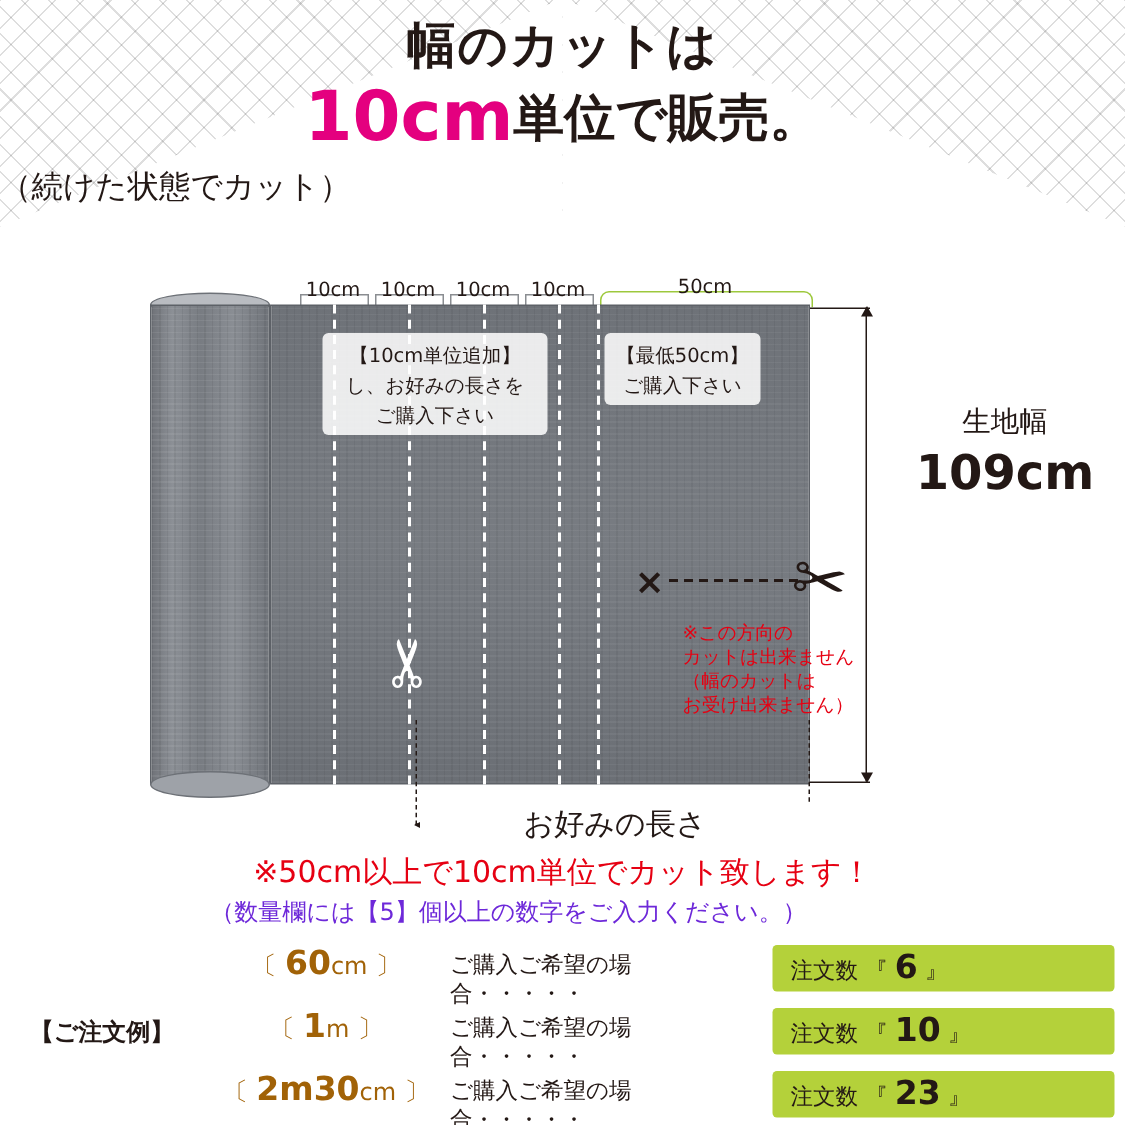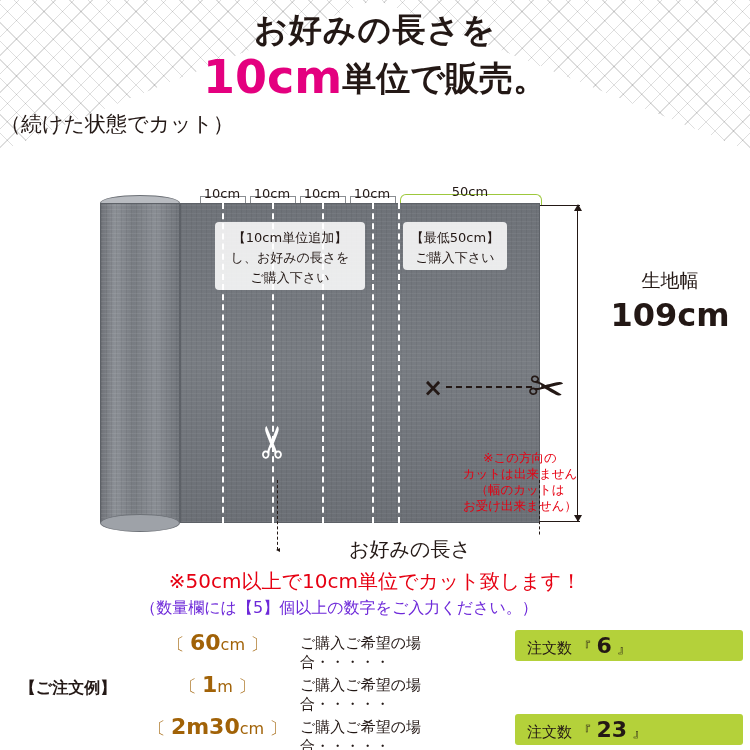--- a/index.html
+++ b/index.html
@@ -130,22 +130,22 @@
   .sciss.white{color:#ffffff;transform:rotate(-90deg);}
   .sciss.dark{color:#231815;}
   .nocut-line{
     position:absolute;top:386px;left:446px;width:86px;height:0;
     border-top:2px dashed #231815;
   }
   .nocut-x{
     position:absolute;left:423px;top:374px;font-size:24px;color:#231815;font-weight:bold;
   }
   .nocut-text{
-    position:absolute;left:455px;top:414px;width:130px;text-align:center;
-    color:#e60012;font-size:12.5px;line-height:16px;margin-top:36px;
+    position:absolute;left:455px;top:414px;width:130px;
+    color:#e60012;font-size:12.5px;line-height:16px;
   }
 
   
   .larrow{
     position:absolute;left:277px;top:549px;width:262px;height:0;border-top:1px solid #231815;
   }
   .larrow:before,.larrow:after{
     content:"";position:absolute;top:-4px;width:0;height:0;
     border-top:4px solid transparent;border-bottom:4px solid transparent;
   }
@@ -192,21 +192,21 @@
 </style>
 </head>
 <body>
 
 <div class="stage">
 
   <div class="header">
     <div class="lattice"></div>
     <div class="lattice-mask"></div>
   </div>
-  <div class="hdr-line1">お好みの長さを</div>
+  <div class="hdr-line1">幅のカットは</div>
   <div class="hdr-line2">
     <span class="big">10cm</span><span>単位で販売。</span>
   </div>
   <div class="hdr-line3">（続けた状態でカット）</div>
 
   <div class="brace" style="left:200px;top:196px;width:44px;"></div>
   <div class="brace" style="left:250px;top:196px;width:44px;"></div>
   <div class="brace" style="left:300px;top:196px;width:44px;"></div>
   <div class="brace" style="left:350px;top:196px;width:44px;"></div>
   <div class="brace-green" style="left:400px;top:194px;width:140px;"></div>
@@ -288,20 +288,26 @@
     </div>
   </div>
 
   <div class="ex-row" style="top:672px;">
     <div class="ex-amt">
       <span>〔</span>
       <span class="num">1</span><span class="unit">m</span>
       <span>〕</span>
     </div>
     <div class="ex-desc">ご購入ご希望の場合・・・・・</div>
+    <div class="ex-badge">
+      <span>注文数</span>
+      <span>『</span>
+      <span class="cnt">10</span>
+      <span>』</span>
+    </div>
   </div>
 
   <div class="ex-row" style="top:714px;">
     <div class="ex-amt">
       <span>〔</span>
       <span class="num">2m30</span><span class="unit">cm</span>
       <span>〕</span>
     </div>
     <div class="ex-desc">ご購入ご希望の場合・・・・・</div>
     <div class="ex-badge">

